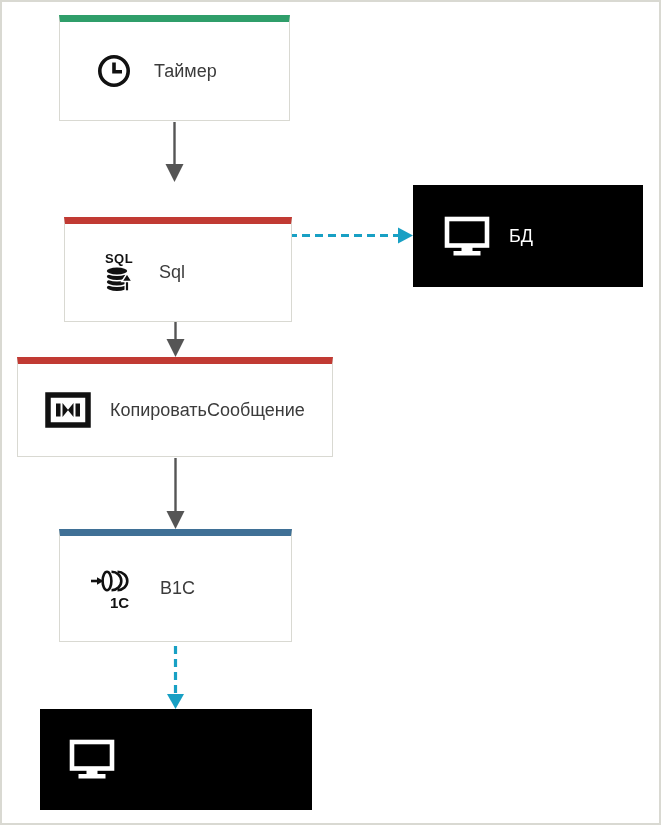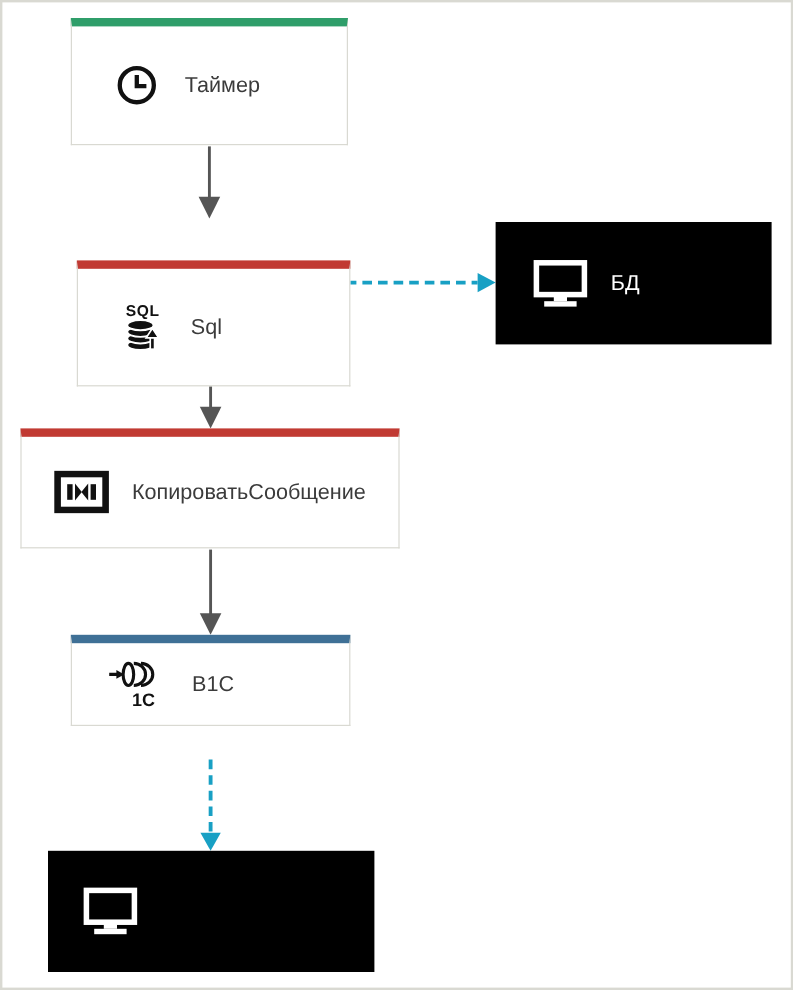--- a/index.html
+++ b/index.html
@@ -17,21 +17,21 @@
   .shape{background:#ffffff;border:1px solid #d9d9d2;border-top-width:7px;border-top-style:solid;}
   .shape.green{border-top-color:#2f9e6a;}
   .shape.red{border-top-color:#c13a33;}
   .shape.blue{border-top-color:#3f7096;}
   .system{background:#000000;}
 
   .node-timer  {left:59px; top:15px; width:231px;height:106px;padding-left:32px;}
   .node-sql    {left:64px; top:182px;width:228px;height:105px;padding-left:32px;margin-top:35px;}
   .node-bd     {left:413px;top:185px;width:230px;height:102px;padding-left:30px;}
   .node-copy   {left:17px; top:357px;width:316px;height:100px;padding-left:26px;}
-  .node-b1c    {left:59px; top:529px;width:233px;height:76px;padding-left:30px;}
+  .node-b1c    {left:59px; top:529px;width:233px;height:113px;padding-left:30px;}
   .node-central{left:40px; top:709px;width:272px;height:101px;padding-left:28px;}
 
   .label{font-size:18px;color:#3b3b3b;white-space:nowrap;}
   .system .label{color:#ffffff;}
 
   .icon{display:flex;align-items:center;justify-content:center;flex-shrink:0;}
   .icon-44{width:44px;}
   .icon-48{width:48px;}
 
   .sql-icon{flex-direction:column;width:44px;align-items:center;}

